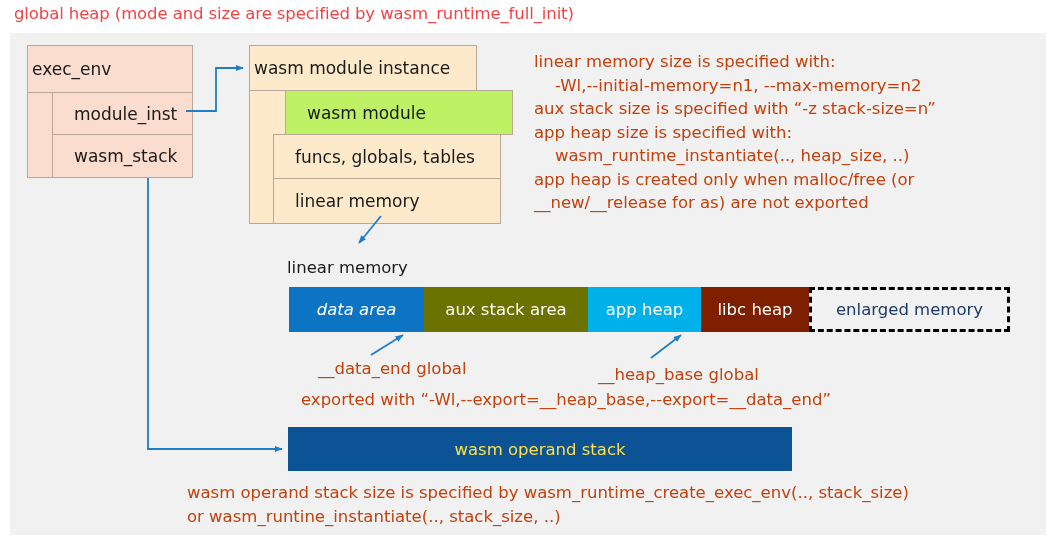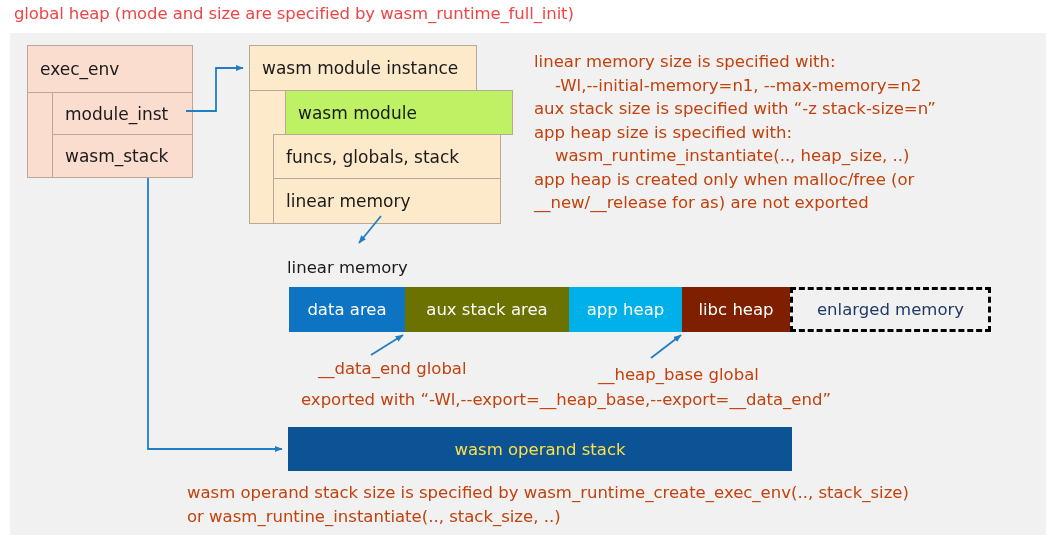--- a/index.html
+++ b/index.html
@@ -42,31 +42,31 @@
     box-sizing: border-box;
     border: 1px solid #b9a898;
   }
   .struct-header {
     position: absolute;
     box-sizing: border-box;
     display: flex;
     align-items: center;
     font-size: 17px;
     color: #1a1a1a;
-    padding-left: 12px;
+    padding-left: 4px;
     border: 1px solid #b9a898;
   }
   .struct-row {
     position: absolute;
     box-sizing: border-box;
     display: flex;
     align-items: center;
     font-size: 17px;
     color: #1a1a1a;
-    padding-left: 12px;
+    padding-left: 21px;
     border: 1px solid #b9a898;
   }
 
   
   .pink { background: #fbddd0; }
   
   .peach { background: #fdeacb; }
 
   
   #linear-memory-label {
@@ -151,36 +151,36 @@
 <div class="struct-row pink" style="left: 52px; top: 92px; width: 141px; height: 43px; background: rgb(251, 221, 208); border-color: rgb(185, 168, 152);">module_inst</div>
 
 <div class="struct-row pink" style="left: 52px; top: 134px; width: 141px; height: 44px; background: rgb(251, 221, 208); border-color: rgb(185, 168, 152);">wasm_stack</div>
 
 <div class="struct-header peach" style="left: 249px; top: 45px; width: 228px; height: 46px; background: rgb(253, 234, 203); border-color: rgb(185, 168, 152);">wasm module instance</div>
 
 <div class="struct-box peach" style="left: 249px; top: 90px; width: 252px; height: 134px; background: rgb(253, 234, 203); border-color: rgb(185, 168, 152);"></div>
 
 <div class="struct-row peach" style="left: 285px; top: 90px; width: 228px; height: 45px; background: #bef264; border-color: rgb(185, 168, 152);">wasm module</div>
 
-<div class="struct-row peach" style="left: 273px; top: 134px; width: 228px; height: 45px; background: rgb(253, 234, 203); border-color: rgb(185, 168, 152);">funcs, globals, stack</div>
+<div class="struct-row peach" style="left: 273px; top: 134px; width: 228px; height: 45px; background: rgb(253, 234, 203); border-color: rgb(185, 168, 152);">funcs, globals, tables</div>
 
 <div class="struct-row peach" style="left: 273px; top: 178px; width: 228px; height: 46px; background: rgb(253, 234, 203); border-color: rgb(185, 168, 152);">linear memory</div>
 
 <div class="note" id="memory-notes">linear memory size is specified with:
     -Wl,--initial-memory=n1, --max-memory=n2
 aux stack size is specified with “-z stack-size=n”
 app heap size is specified with:
     wasm_runtime_instantiate(.., heap_size, ..)
 app heap is created only when malloc/free (or
 __new/__release for as) are not exported</div>
 
 <div id="linear-memory-label">linear memory</div>
 
 <div id="linear-memory-bar">
-  <div class="mem-seg" style="width: 116px; background: rgb(13, 116, 196);">data area</div>
+  <div class="mem-seg" style="width: 135px; background: rgb(13, 116, 196); font-style: italic;">data area</div>
   <div class="mem-seg" style="width: 164px; background: rgb(107, 114, 0);">aux stack area</div>
   <div class="mem-seg" style="width: 113px; background: rgb(0, 176, 232);">app heap</div>
   <div class="mem-seg" style="width: 108px; background: rgb(126, 32, 0);">libc heap</div>
   <div class="mem-seg dashed" style="width: 201px; color: rgb(31, 56, 100);">enlarged memory</div>
 </div>
 
 <div class="note" id="data-end-label">__data_end global</div>
 
 <div class="note" id="heap-base-label">__heap_base global</div>
 

